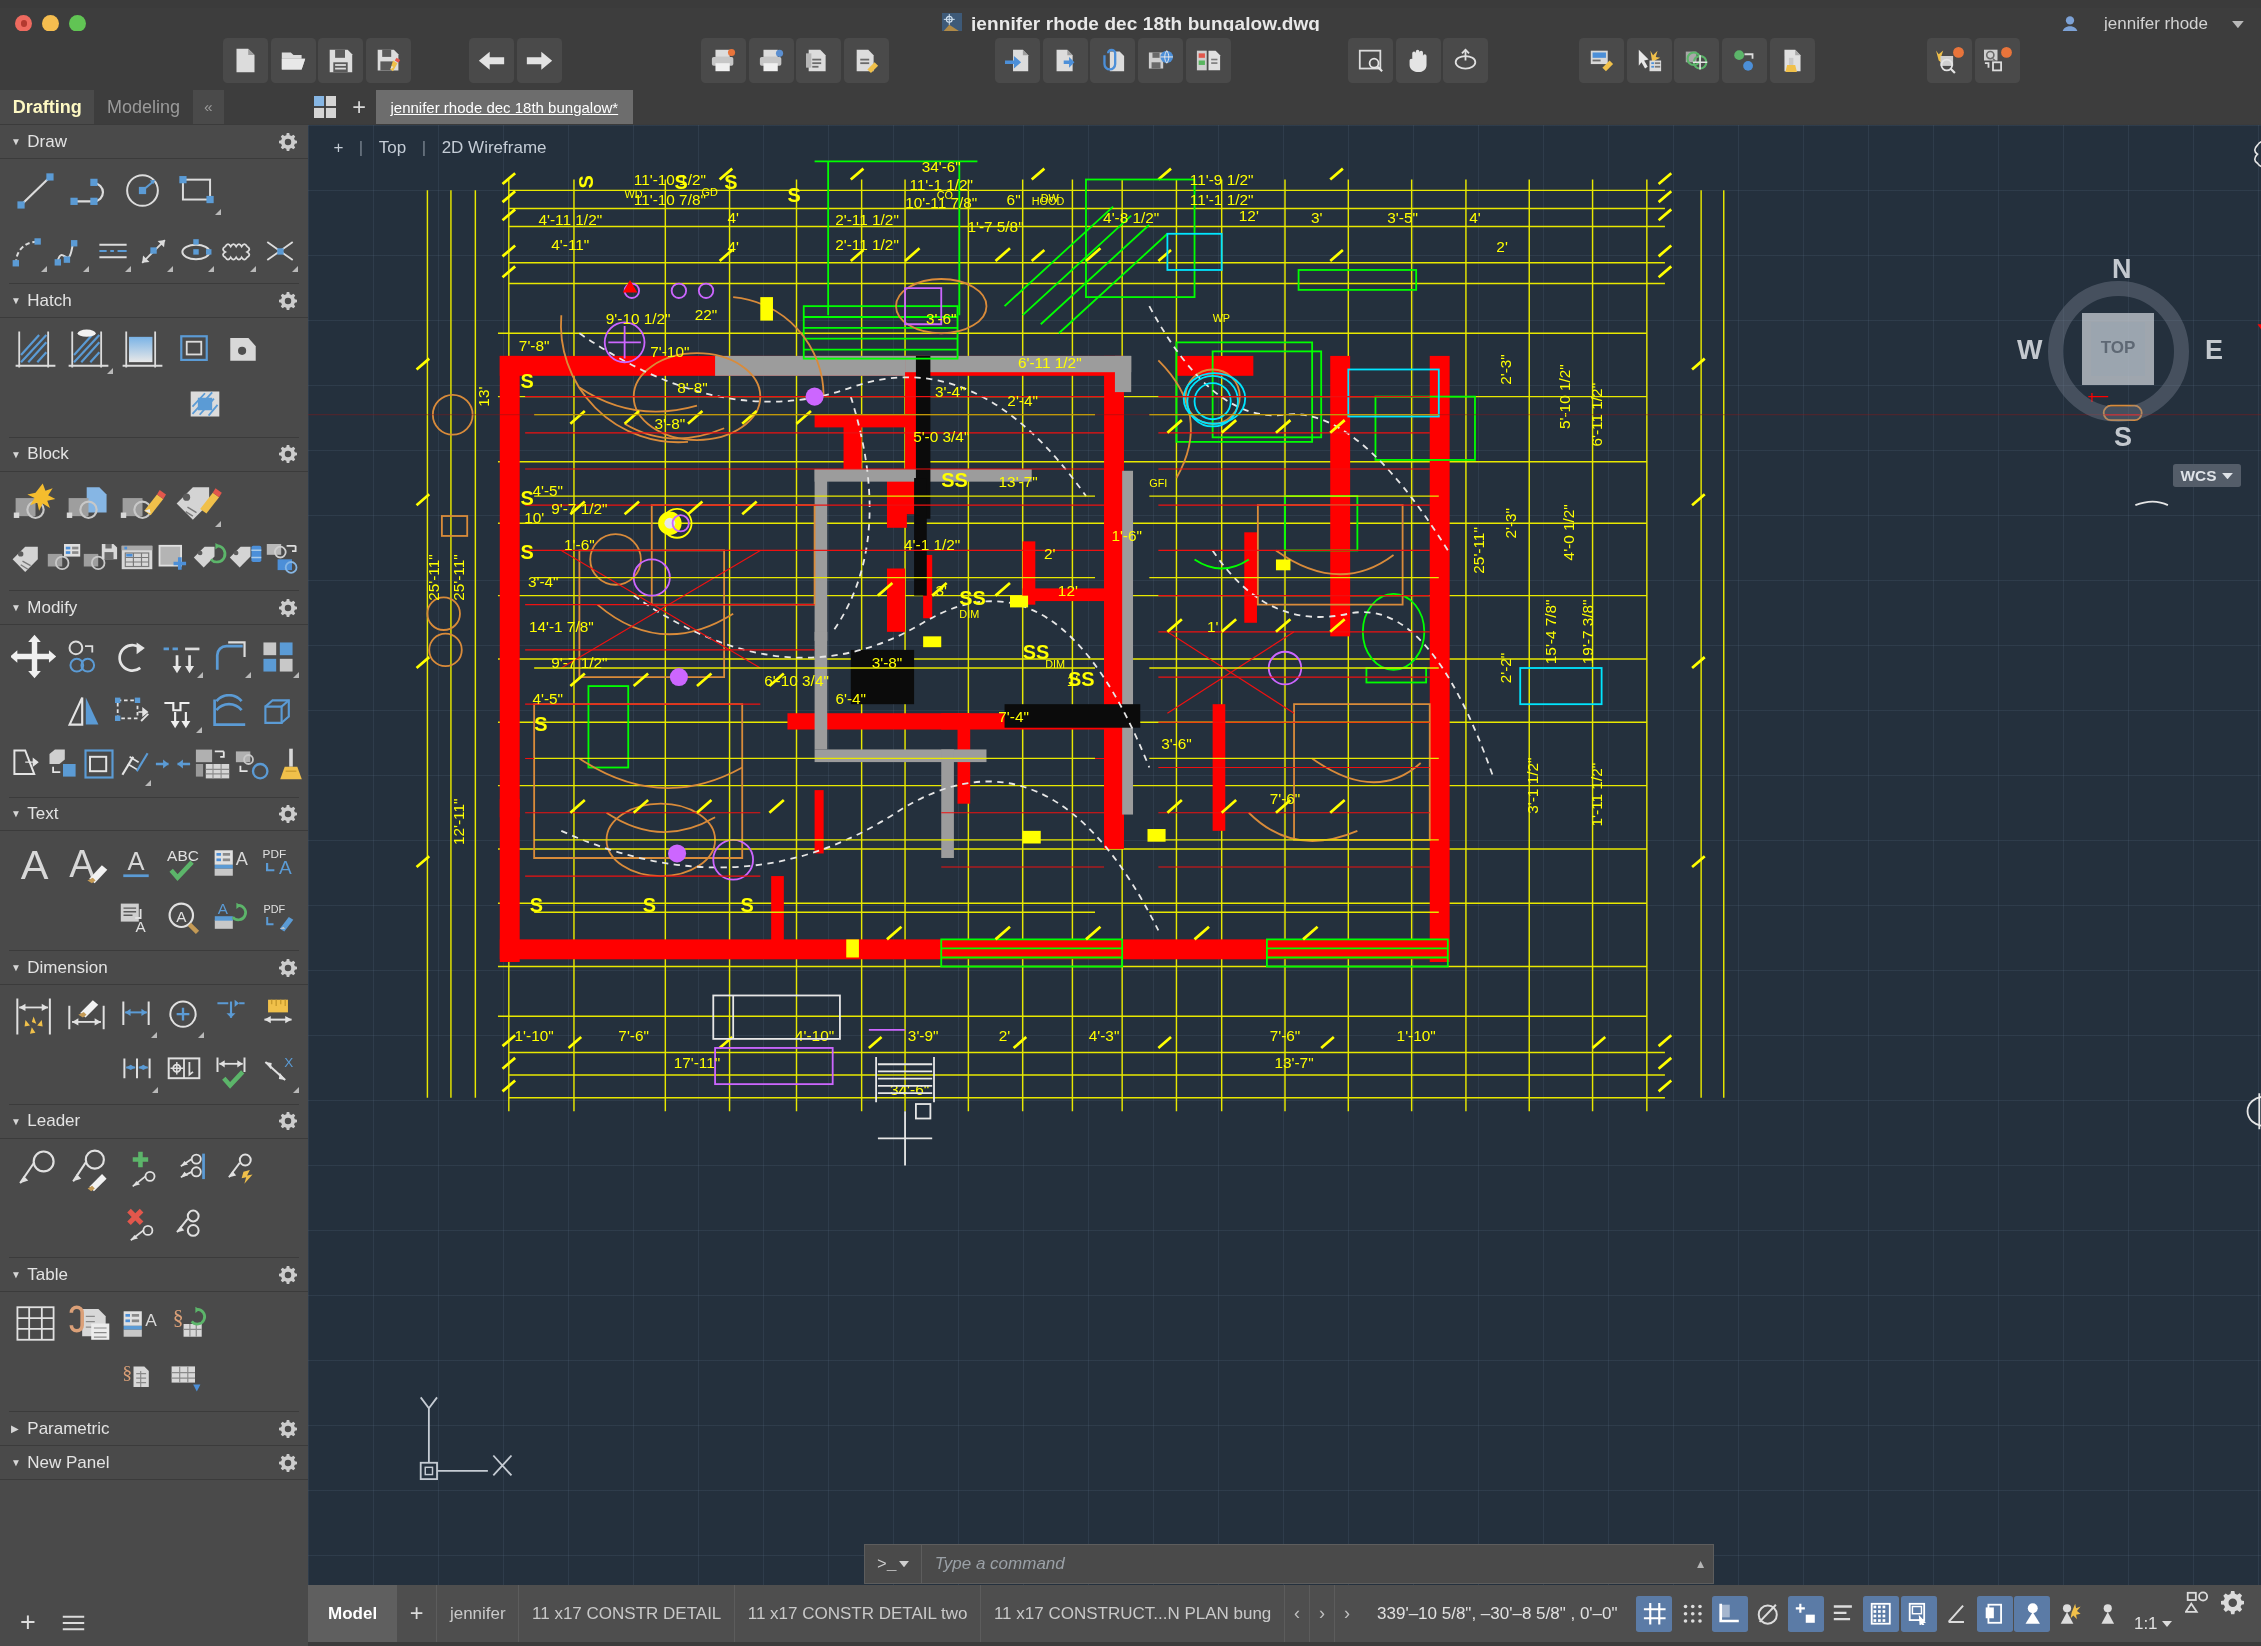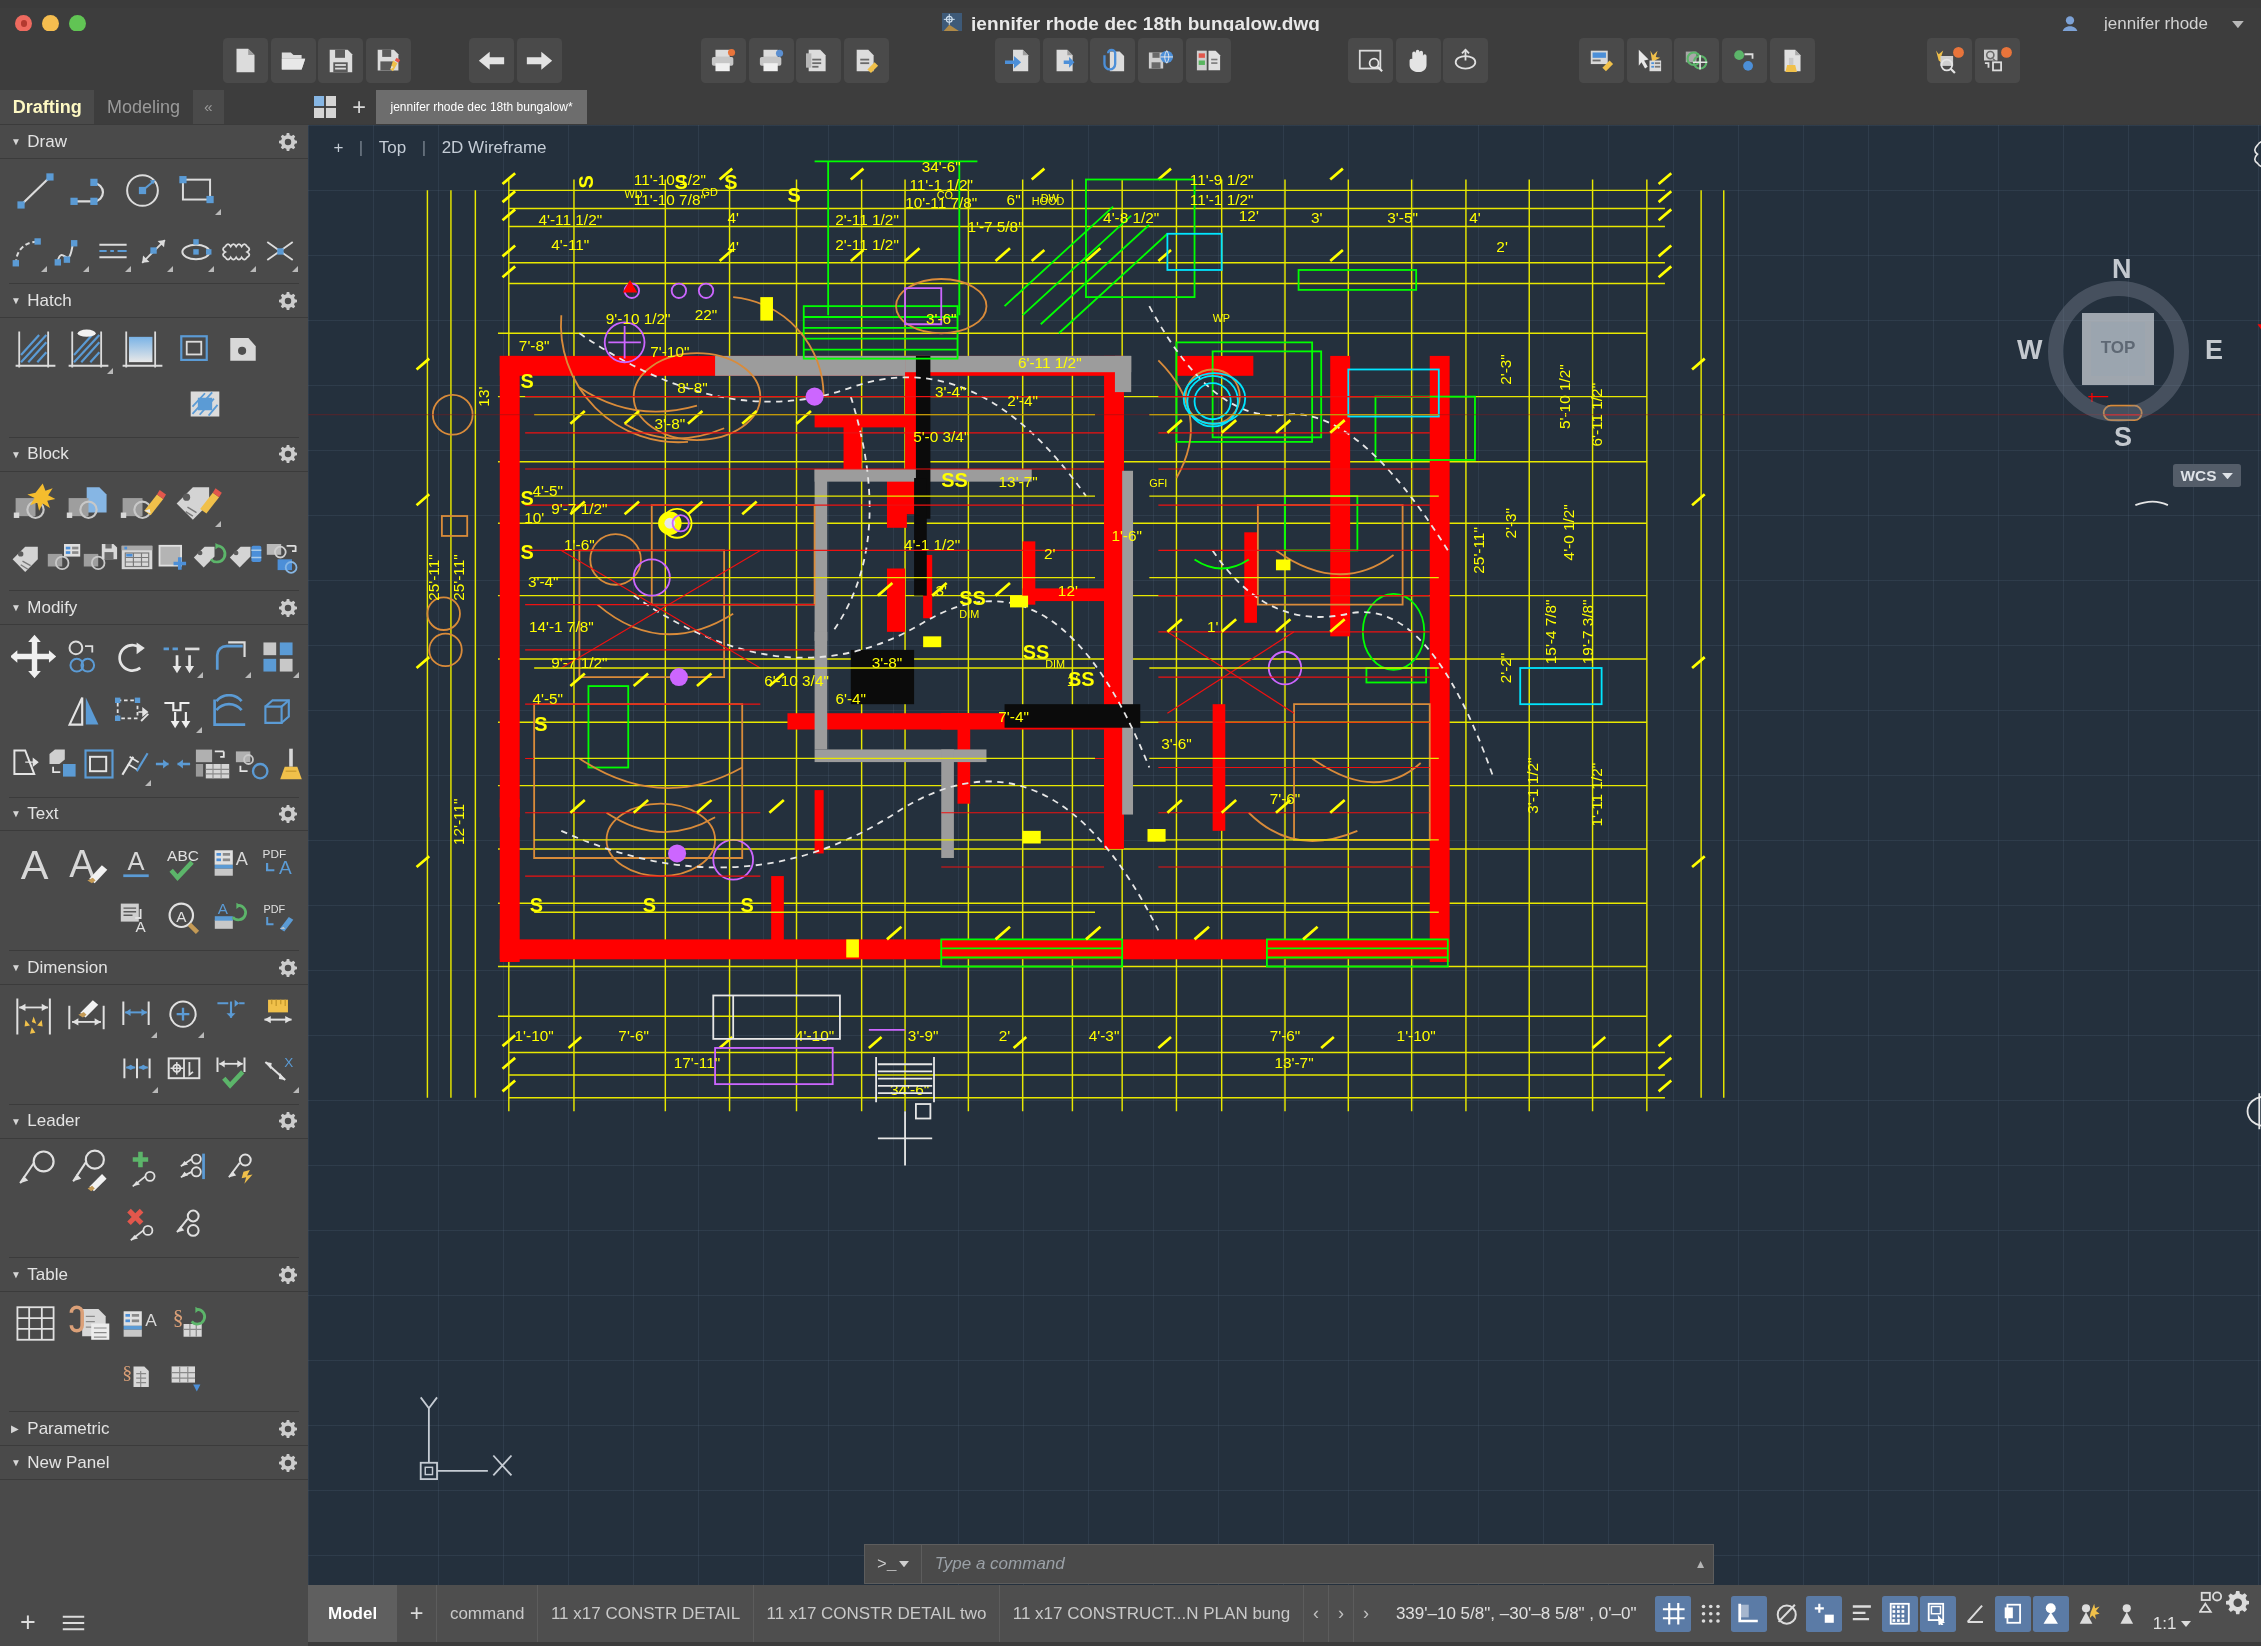--- a/index.html
+++ b/index.html
@@ -35,22 +35,22 @@
   .rtab.active { color:#fef9c3; font-weight:bold; background:#4a4a4a; }
   .rcollapse { display:flex; align-items:center; justify-content:center; width:31px;
     color:#9a9a9a; font-size:15.4px; background:#4a4a4a; }
 
   
   .doctabs { position:absolute; left:308px; top:90px; right:0; height:34px;
     background:#3d3d3d; display:flex; align-items:stretch; }
   .dt-grid { width:34px; display:flex; align-items:center; justify-content:center; }
   .dt-plus { width:34px; display:flex; align-items:center; justify-content:center;
     color:#d8d8d8; font-size:23.5px; font-weight:300; }
-  .dt-tab { display:flex; align-items:center; padding:0 14.5px; font-size:12px;
-    color:#ffffff; background:#6d6d6d; }
+  .dt-tab { display:flex; align-items:center; padding:0 14.5px; font-size:15px;
+    color:#ffffff; background:#6d6d6d;text-decoration:underline; }
 
   
   .palette { position:absolute; left:0; top:125px; width:308px; bottom:47px;
     background:#4a4a4a; overflow:hidden; }
   .psec-head { height:34px; display:flex; align-items:center; padding:0 11px;
     border-bottom:0.9px solid #3b3b3b; }
   .psec-arrow { width:16.3px; color:#d6d6d6; font-size:10px; }
   .psec-title { flex:1; font-size:17px; color:#e3e3e3; }
   .gear { width:18px; height:18px; opacity:.92; }
   .prow { display:flex; align-items:center; padding:5.4px 7.2px 5.4px 9px; gap:1.8px; }
@@ -1670,21 +1670,21 @@
   <span>
     <svg width="25" height="18" viewBox="0 0 28 20">
       <path d="M2 3h24M2 10h24M2 17h24" stroke="#dcdcdc" stroke-width="2.2"></path>
     </svg>
   </span>
 </div>
 
 <div class="statusbar">
   <div class="sb-model">Model</div>
   <div class="sb-plus">+</div>
-  <div class="sb-lay">command</div>
+  <div class="sb-lay">jennifer</div>
   <div class="sb-lay">11 x17 CONSTR DETAIL</div>
   <div class="sb-lay">11 x17 CONSTR DETAIL two</div>
   <div class="sb-lay">11 x17 CONSTRUCT...N PLAN bung</div>
   <div class="sb-arrow">‹</div>
   <div class="sb-arrow">›</div>
   <div class="sb-arrow">›</div>
   <div class="sb-coords">339'–10 5/8", –30'–8 5/8" , 0'–0"</div>
 
   <div class="sb-icons">
     <div class="sbi on">

